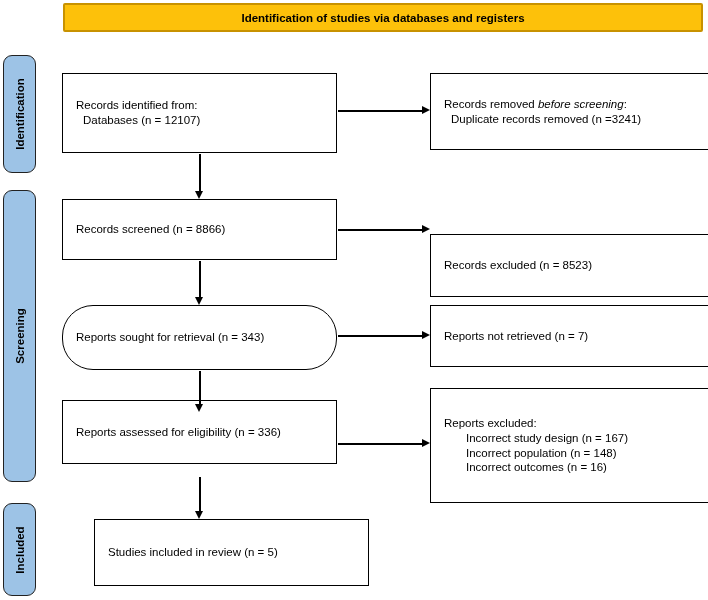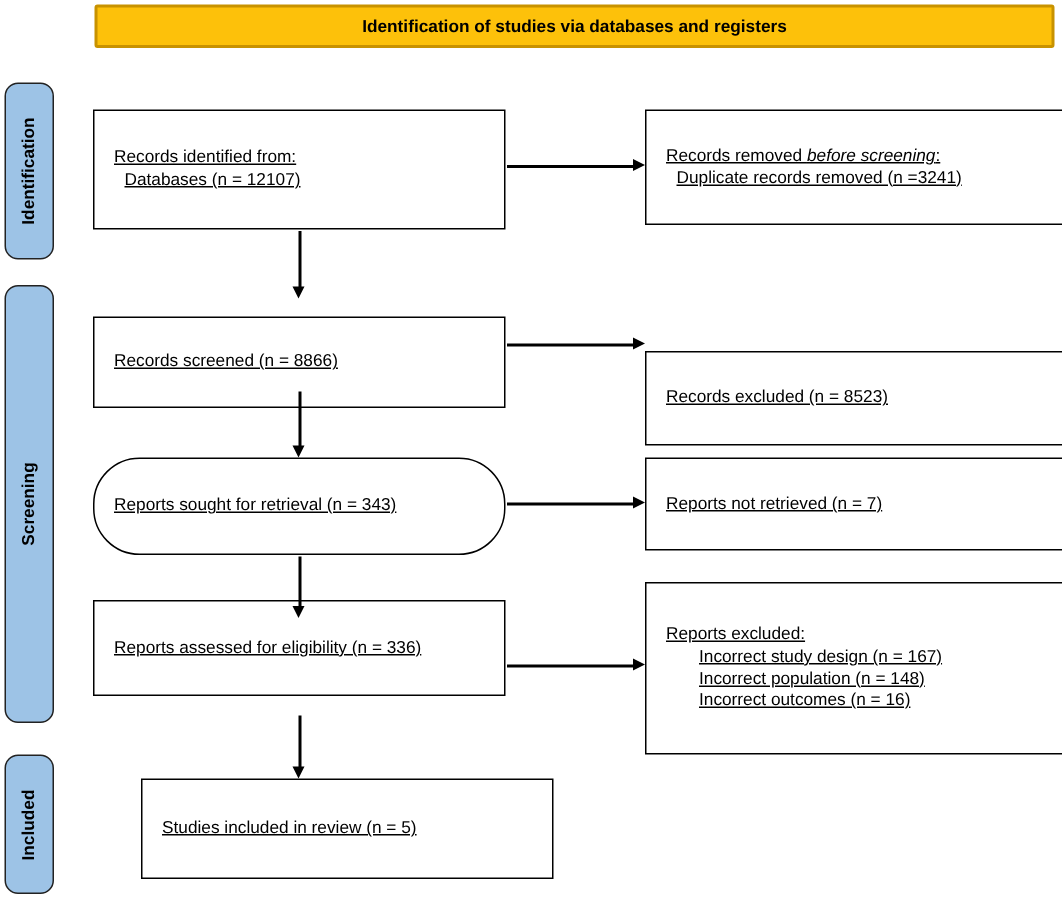--- a/index.html
+++ b/index.html
@@ -47,27 +47,27 @@
   .stage-screening{top:190px;height:292px;}
   .stage-included{top:503px;height:93px;}
   
   .box{
     position:absolute;
     background:#ffffff;
     border:1.7px solid var(--box-border);
     box-sizing:border-box;
     display:flex;flex-direction:column;justify-content:center;
     padding:4px 7px 4px 13px;
-    font-size:11.5px;line-height:14.7px;text-decoration:underline;
+    font-size:11.5px;line-height:14.7px;
   }
   .col-left{left:62px;width:275px;}
   .col-right{left:430px;width:310px;}
   .box-a{top:73px;height:80px;}
   .box-r1{top:73px;height:77px;}
-  .box-b{top:199px;height:61px;margin-top:12px;}
+  .box-b{top:199px;height:61px;}
   .box-r2{top:198px;height:63px;margin-top:36px;}
   .box-c{top:305px;height:65px;border-radius:31px;}
   .box-r3{top:305px;height:62px;}
   .box-d{top:400px;height:64px;}
   .box-r4{top:388px;height:115px;justify-content:center;}
   .box-e{top:519px;height:67px;margin-left:32px;}
   .line{white-space:nowrap;}
   .indent1{padding-left:7px;}
   .indent2{padding-left:22px;}
   .it{font-style:italic;}

